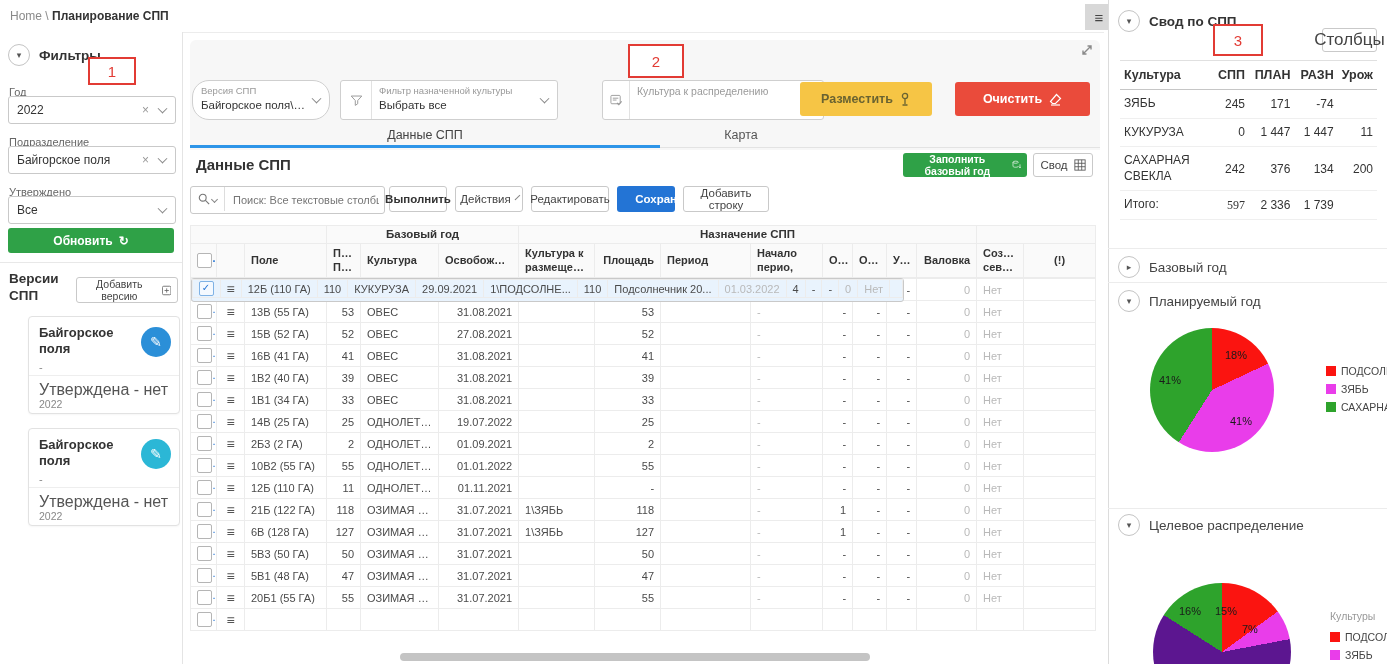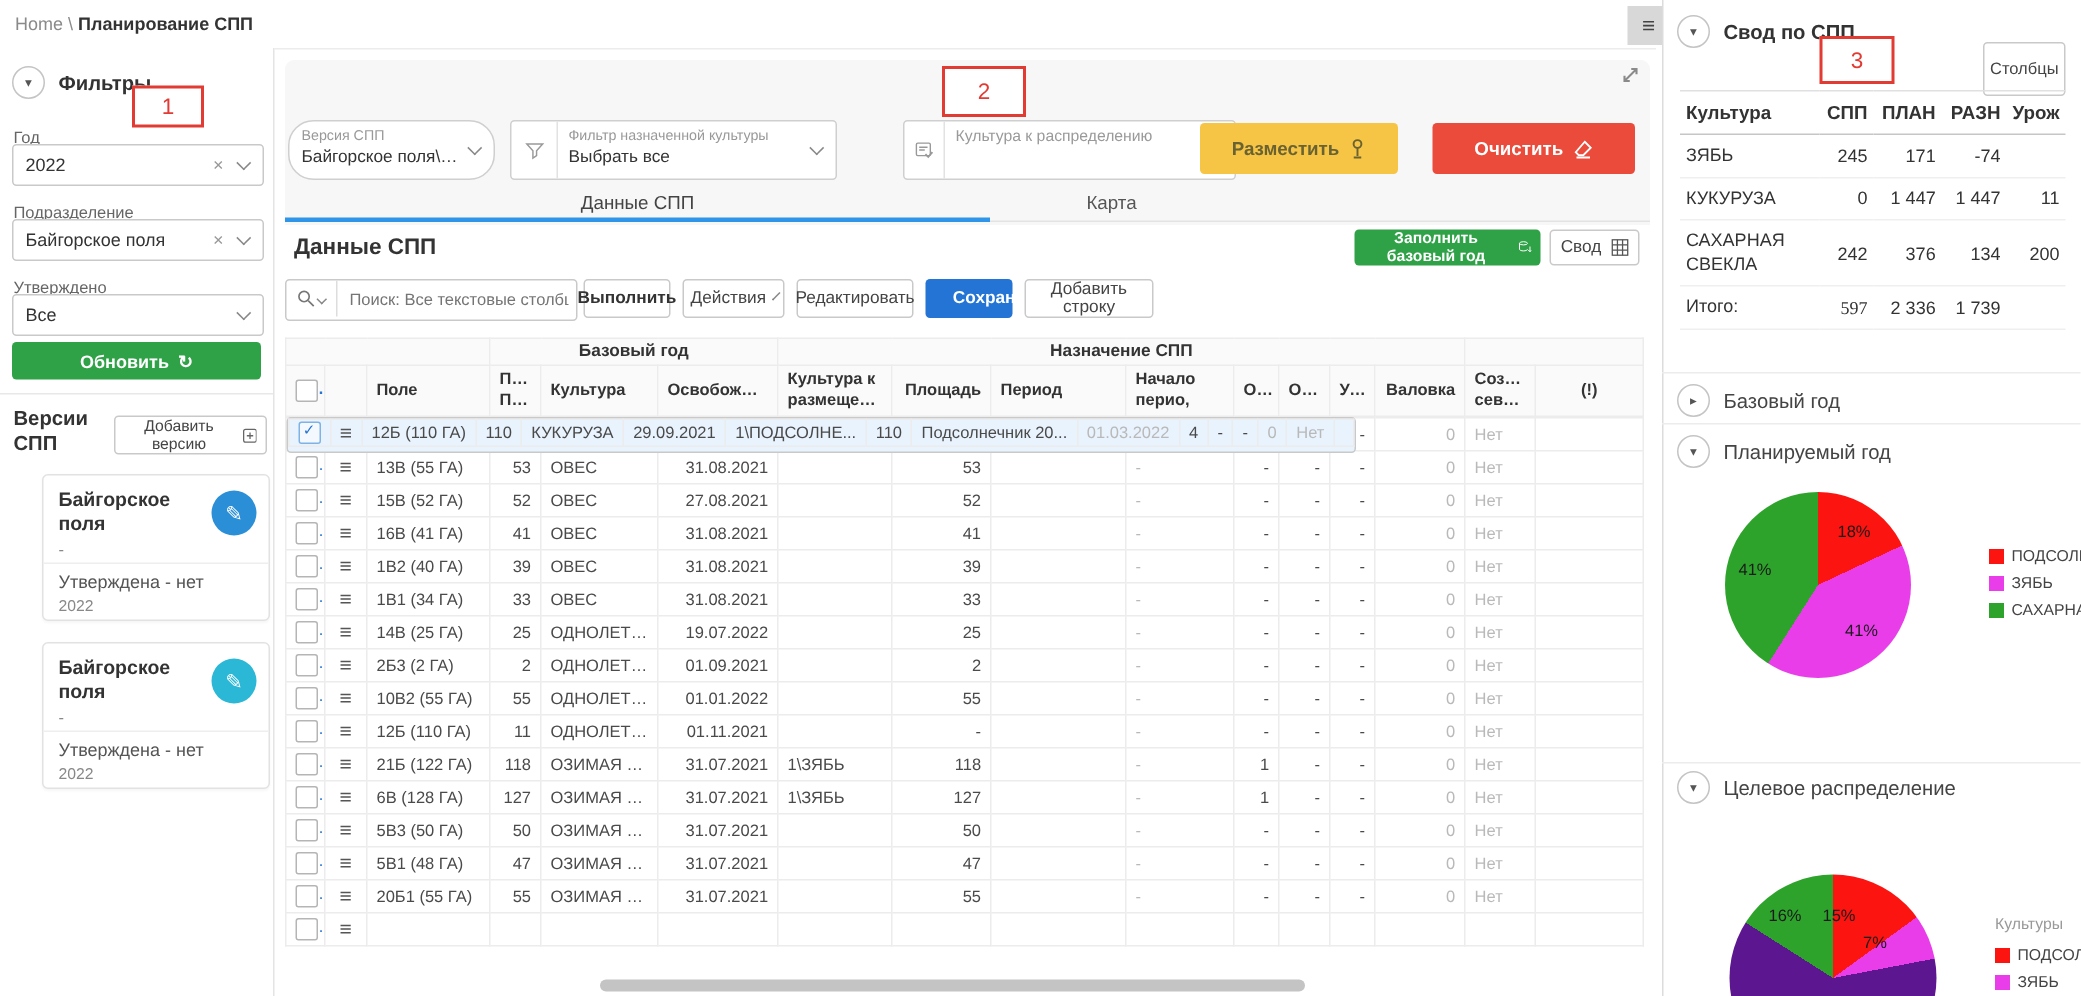--- a/index.html
+++ b/index.html
@@ -36,21 +36,21 @@
     justify-content:center;font-size:9px;color:#555;background:#fff;flex:none;}
   .sec{position:absolute;display:flex;align-items:center;gap:9px;}
   .sec .t{font-size:13.5px;font-weight:600;color:#333;white-space:nowrap;}
   .card{position:absolute;left:28px;width:150px;background:#fff;border:1px solid #e2e2e2;border-radius:4px;
     box-shadow:0 1px 2px rgba(0,0,0,.04);}
   .card .ct{position:absolute;left:10px;top:8px;width:92px;font-size:13px;font-weight:700;color:#333;line-height:1.25;}
   .card .pen{position:absolute;right:8px;top:10px;width:30px;height:30px;border-radius:50%;color:#fff;
     display:flex;align-items:center;justify-content:center;font-size:14px;}
   .card .dash{position:absolute;left:10px;top:44px;font-size:11px;color:#888;}
   .card .cdiv{position:absolute;left:0;right:0;top:58px;height:1px;background:#eee;}
-  .card .appr{position:absolute;left:10px;top:64px;font-size:12px;color:#555;text-align:center;}
+  .card .appr{position:absolute;left:10px;top:64px;font-size:16px;color:#555;text-align:center;}
   .card .yr{position:absolute;left:10px;top:81px;font-size:10.5px;color:#888;}
   
   .band{position:absolute;left:190px;top:40px;width:910px;height:624px;background:#f7f7f7;border-radius:6px 6px 0 0;}
   .gridpanel{position:absolute;left:190px;top:150px;width:910px;height:514px;background:#fff;}
   .tabtxt{position:absolute;font-size:12.5px;color:#555;text-align:center;}
   
   #spp-table{position:absolute;left:190px;top:225px;width:905px;border-collapse:collapse;table-layout:fixed;
     font-size:11px;color:#4a4a4a;background:#fff;}
   #spp-table th,#spp-table td{border:1px solid #ececec;padding:1px 6px;overflow:hidden;white-space:nowrap;
     text-overflow:ellipsis;box-sizing:border-box;}
@@ -614,21 +614,21 @@
 <div class="sbthumb"></div>
 
 <div class="rpanel"></div>
 <div class="sec" style="left:1118px;top:10px;">
   <span class="circ">▾</span>
   <span class="t">Свод по СПП</span>
 </div>
 <div class="redbox" style="left:1213px;top:24px;width:46px;height:28px;">
     <span>3</span>
   </div>
-<button class="btn" style="left:1322px;top:28px;width:55px;height:36px;font-size:11px;">Столбцы</button>
+<button class="btn" style="left:1322px;top:28px;width:55px;height:24px;font-size:17px;">Столбцы</button>
 
 <table id="sum-table">
   <colgroup>
       <col style="width:100px">
       <col style="width:36px">
       <col style="width:46px">
       <col style="width:44px">
       <col style="width:31px">
     </colgroup>
   <thead>

